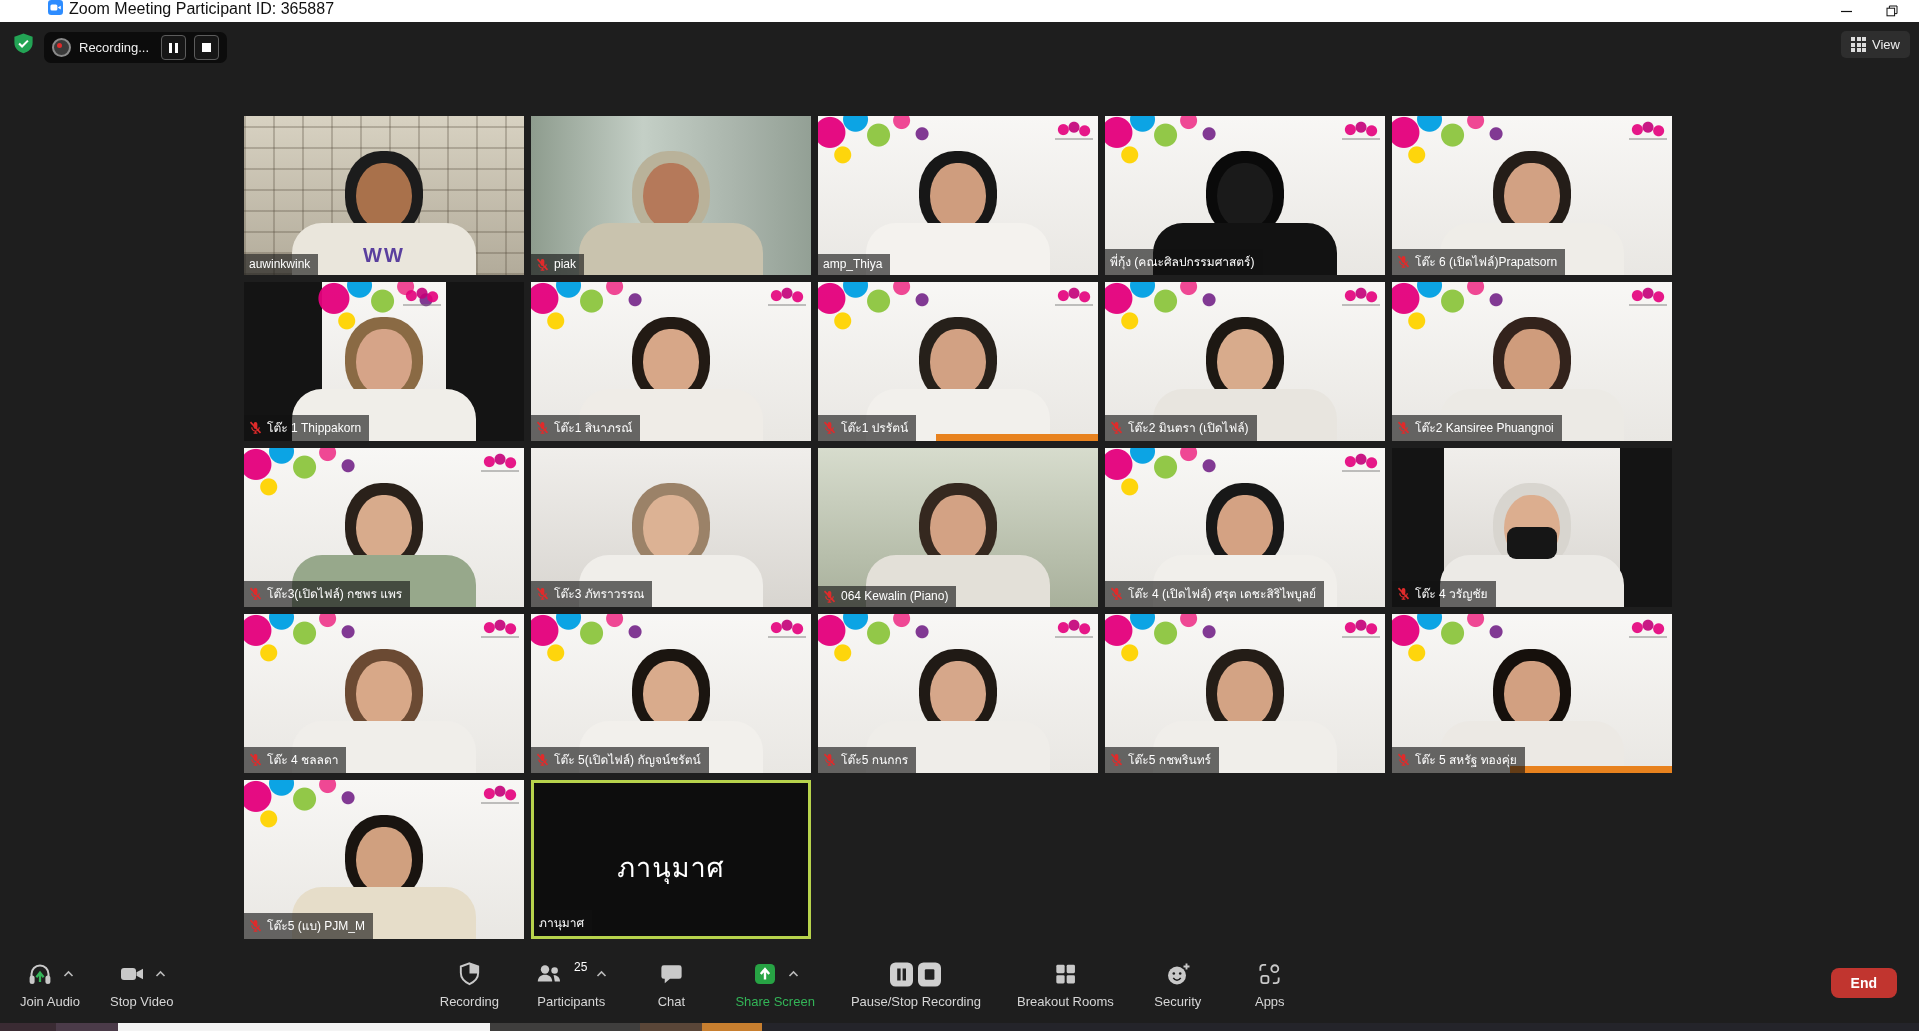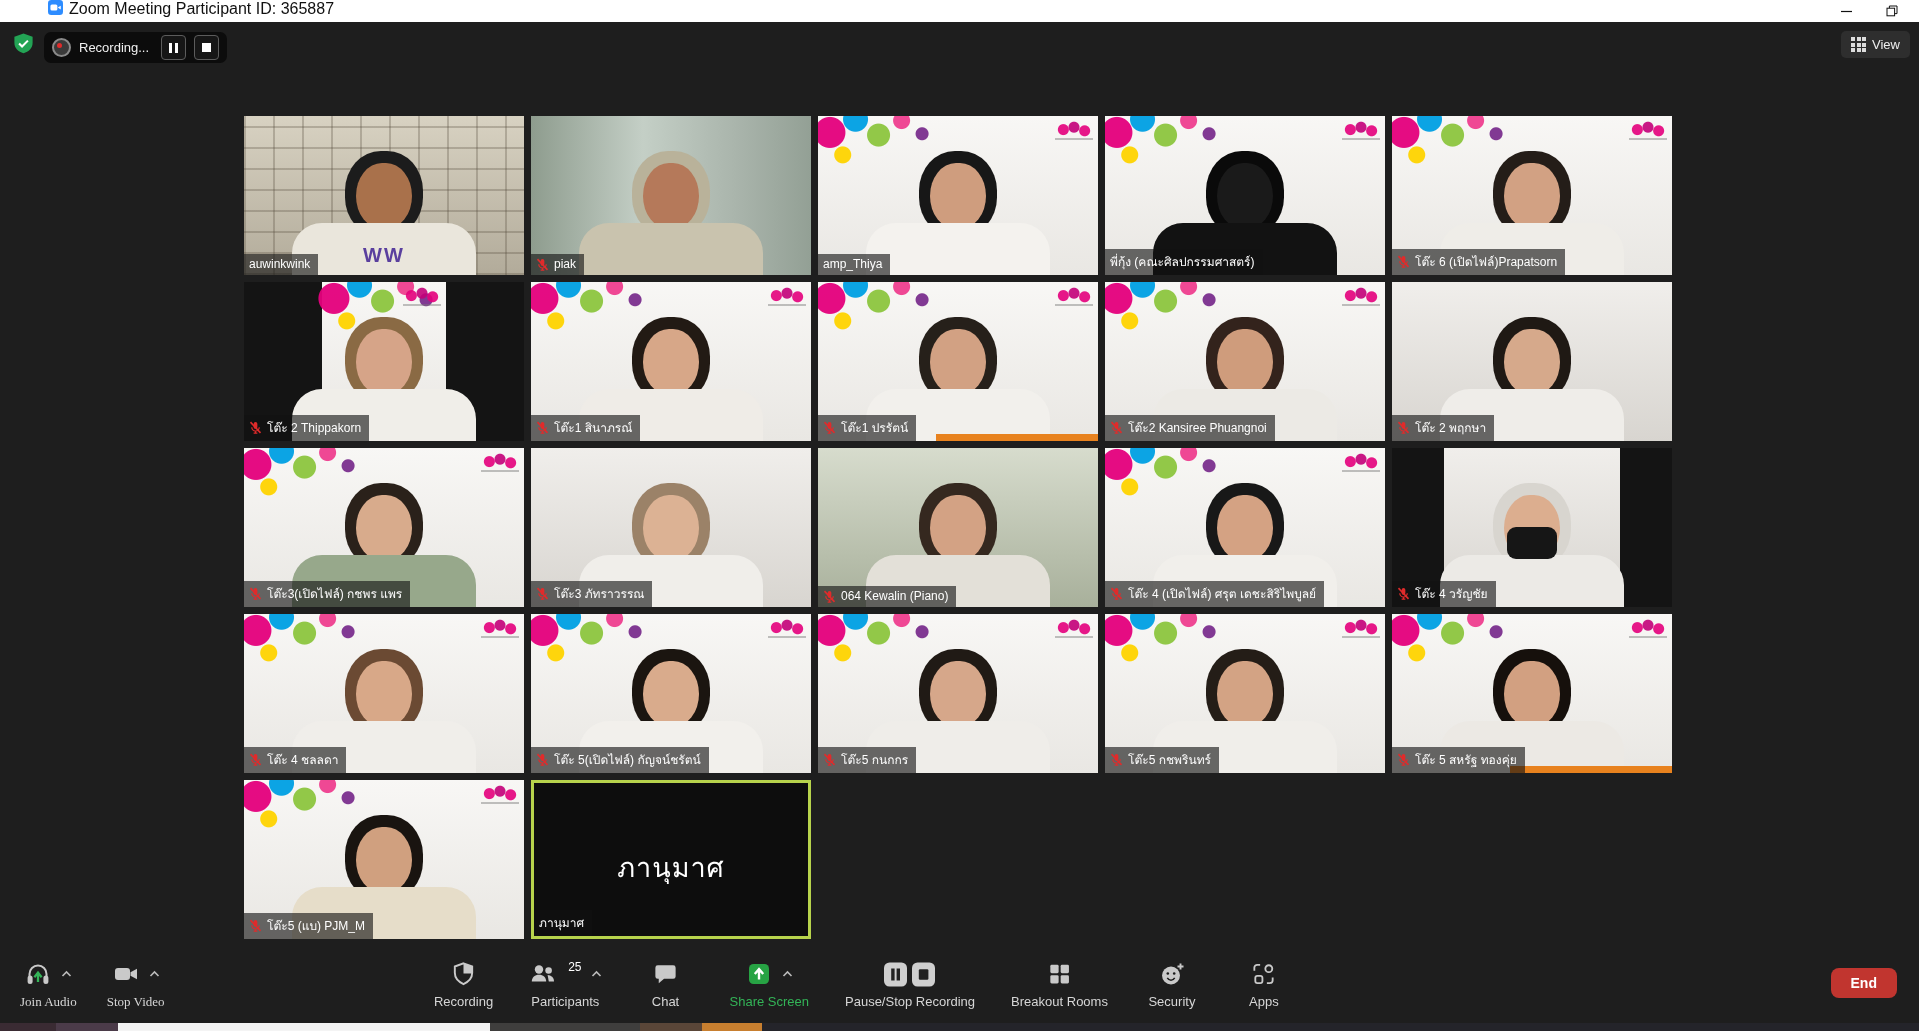--- a/index.html
+++ b/index.html
@@ -69,21 +69,21 @@
   .ostrip{position:absolute;right:0;bottom:0;width:58%;height:7px;background:#e8821e;z-index:4;}
   .nlabel{position:absolute;left:0;bottom:0;z-index:6;display:flex;align-items:center;gap:5px;
     background:rgba(18,18,18,.62);color:#fff;font-size:12px;padding:3px 8px 4px 5px;
     max-width:95%;white-space:nowrap;overflow:hidden;}
   .nlabel svg{flex:0 0 auto;}
   .center-name{position:absolute;left:0;top:41%;width:100%;text-align:center;color:#fff;
     font-size:27px;z-index:5;letter-spacing:1px;}
 
   
   .toolbar{position:absolute;left:0;bottom:9px;width:1919px;height:64px;display:flex;align-items:flex-start;}
-  .tgroup-left{display:flex;gap:30px;margin-left:20px;font-family:Liberation Serif, serif;}
+  .tgroup-left{display:flex;gap:30px;margin-left:20px;}
   .tgroup-center{display:flex;gap:36px;margin:0 auto;}
   .tbtn{display:flex;flex-direction:column;align-items:center;min-width:56px;cursor:default;}
   .ticonrow{height:32px;display:flex;align-items:center;gap:9px;}
   .tlabel{margin-top:4px;font-size:13px;color:#d6d6d6;white-space:nowrap;}
   .tlabel.green{color:#33b457;}
   .badge{color:#fff;font-size:12px;margin-left:2px;align-self:flex-start;margin-top:2px;}
   .endbtn{margin-left:auto;margin-right:22px;margin-top:10px;background:#c1352f;color:#fff;
     font-size:14px;font-weight:bold;border-radius:8px;padding:7px 20px;}
   .strip{position:absolute;bottom:0;height:8px;}
 </style>
@@ -247,21 +247,21 @@
         </div>
         <div class="nlabel">
           <div style="display: flex;">
             <svg width="13" height="13" viewBox="0 0 14 14">
               <rect x="5" y="1.2" width="4" height="7.2" rx="2" fill="#e02b2b"></rect>
               <path d="M3 6.8a4 4 0 0 0 8 0" fill="none" stroke="#e02b2b" stroke-width="1.3"></path>
               <path d="M7 11v2M5 13h4" stroke="#e02b2b" stroke-width="1.3"></path>
               <path d="M1.6 1.2l10.8 11.6" stroke="#e02b2b" stroke-width="1.7"></path>
             </svg>
           </div>
-          <span>โต๊ะ 2 Thippakorn</span>
+          <span>โต๊ะ 1 Thippakorn</span>
         </div>
       </div>
       <div class="tile">
         <div class="vid bg-white">
           <div class="deco"></div>
           <div class="logo"></div>
           <div class="person">
             <div class="hair" style="background: rgb(34, 26, 20);"></div>
             <div class="face" style="background: rgb(215, 167, 136);"></div>
             <div class="torso" style="background: rgb(239, 236, 231);"></div>
@@ -300,55 +300,57 @@
             </svg>
           </div>
           <span>โต๊ะ1 ปรรัตน์</span>
         </div>
       </div>
       <div class="tile">
         <div class="vid bg-white">
           <div class="deco"></div>
           <div class="logo"></div>
           <div class="person">
+            <div class="hair" style="background: rgb(29, 24, 19);"></div>
+            <div class="face" style="background: rgb(216, 171, 140);"></div>
+            <div class="torso" style="background: rgb(232, 229, 223);"></div>
+          </div>
+        </div>
+        <div class="nlabel">
+          <div style="display: flex;">
+            <svg width="13" height="13" viewBox="0 0 14 14">
+              <rect x="5" y="1.2" width="4" height="7.2" rx="2" fill="#e02b2b"></rect>
+              <path d="M3 6.8a4 4 0 0 0 8 0" fill="none" stroke="#e02b2b" stroke-width="1.3"></path>
+              <path d="M7 11v2M5 13h4" stroke="#e02b2b" stroke-width="1.3"></path>
+              <path d="M1.6 1.2l10.8 11.6" stroke="#e02b2b" stroke-width="1.7"></path>
+            </svg>
+          </div>
+          <span>โต๊ะ2 มินตรา (เปิดไฟล์)</span>
+        </div>
+      </div>
+      <div class="tile">
+        <div class="vid bg-white">
+          <div class="deco"></div>
+          <div class="logo"></div>
+          <div class="person">
             <div class="hair" style="background: rgb(51, 35, 28);"></div>
             <div class="face" style="background: rgb(207, 156, 124);"></div>
             <div class="torso" style="background: rgb(236, 234, 229);"></div>
           </div>
         </div>
         <div class="nlabel">
           <div style="display: flex;">
             <svg width="13" height="13" viewBox="0 0 14 14">
               <rect x="5" y="1.2" width="4" height="7.2" rx="2" fill="#e02b2b"></rect>
               <path d="M3 6.8a4 4 0 0 0 8 0" fill="none" stroke="#e02b2b" stroke-width="1.3"></path>
               <path d="M7 11v2M5 13h4" stroke="#e02b2b" stroke-width="1.3"></path>
               <path d="M1.6 1.2l10.8 11.6" stroke="#e02b2b" stroke-width="1.7"></path>
             </svg>
           </div>
           <span>โต๊ะ2 Kansiree Phuangnoi</span>
-        </div>
-      </div>
-      <div class="tile">
-        <div class="vid bg-plain">
-          <div class="person">
-            <div class="hair" style="background: rgb(31, 25, 20);"></div>
-            <div class="face" style="background: rgb(214, 169, 139);"></div>
-            <div class="torso" style="background: rgb(239, 237, 233);"></div>
-          </div>
-        </div>
-        <div class="nlabel">
-          <div style="display: flex;">
-            <svg width="13" height="13" viewBox="0 0 14 14">
-              <rect x="5" y="1.2" width="4" height="7.2" rx="2" fill="#e02b2b"></rect>
-              <path d="M3 6.8a4 4 0 0 0 8 0" fill="none" stroke="#e02b2b" stroke-width="1.3"></path>
-              <path d="M7 11v2M5 13h4" stroke="#e02b2b" stroke-width="1.3"></path>
-              <path d="M1.6 1.2l10.8 11.6" stroke="#e02b2b" stroke-width="1.7"></path>
-            </svg>
-          </div>
-          <span>โต๊ะ 2 พฤกษา</span>
         </div>
       </div>
       <div class="tile">
         <div class="vid bg-white">
           <div class="deco"></div>
           <div class="logo"></div>
           <div class="person">
             <div class="hair" style="background: rgb(42, 33, 26);"></div>
             <div class="face" style="background: rgb(216, 171, 140);"></div>
             <div class="torso" style="background: rgb(151, 168, 139);"></div>

